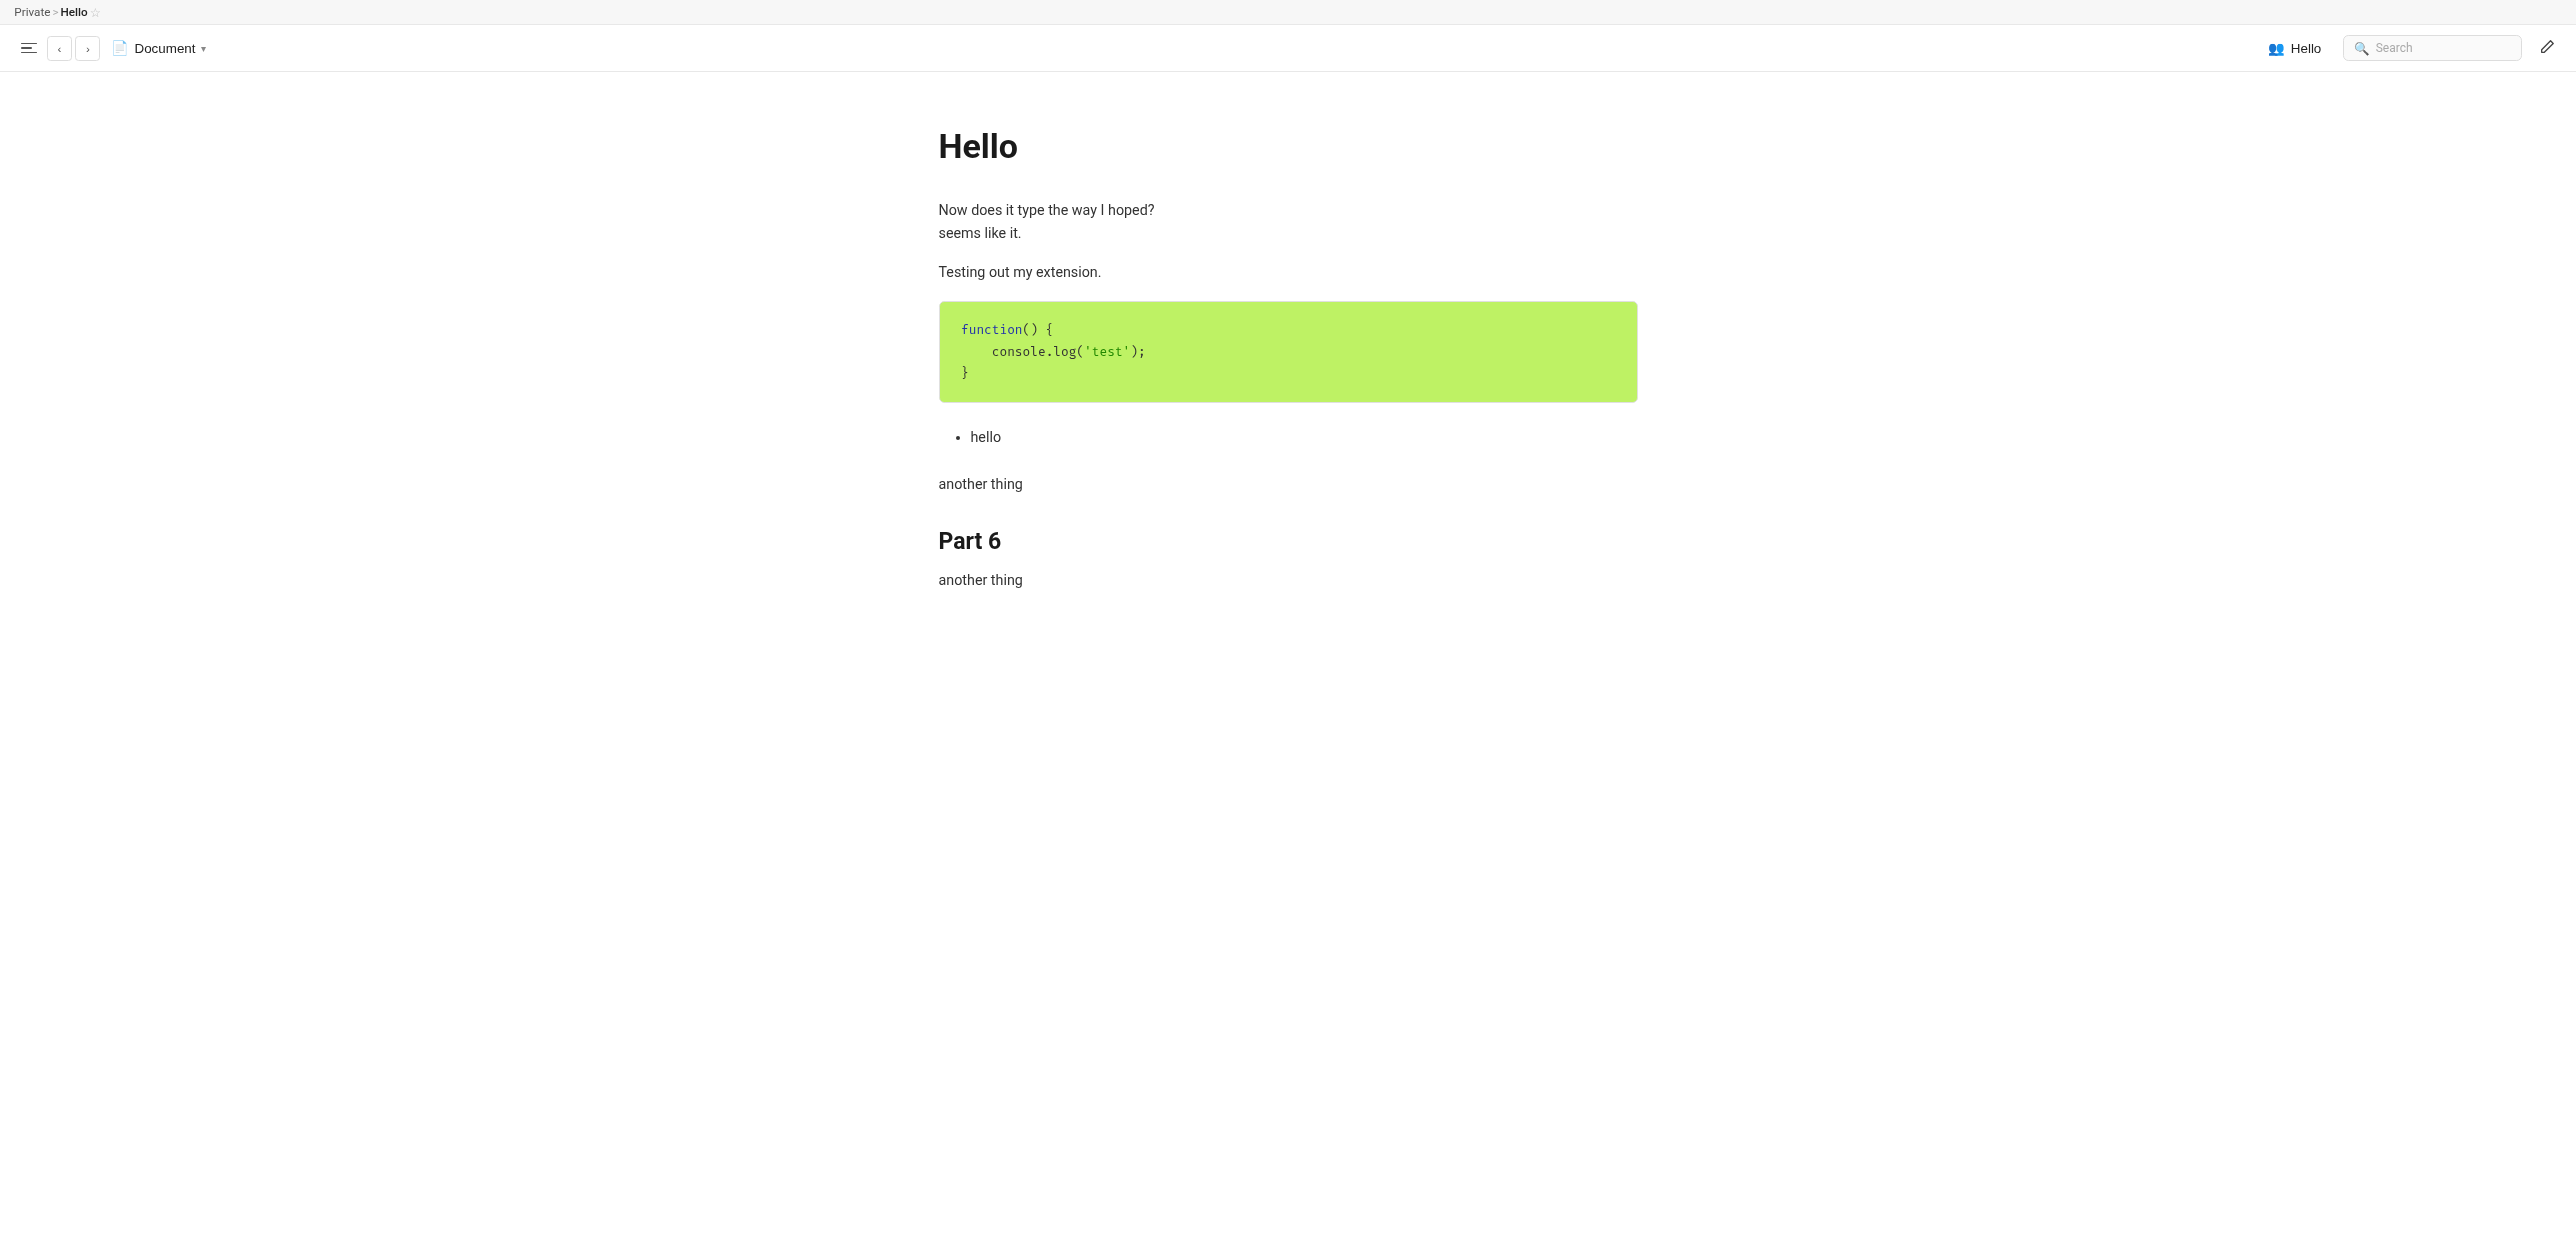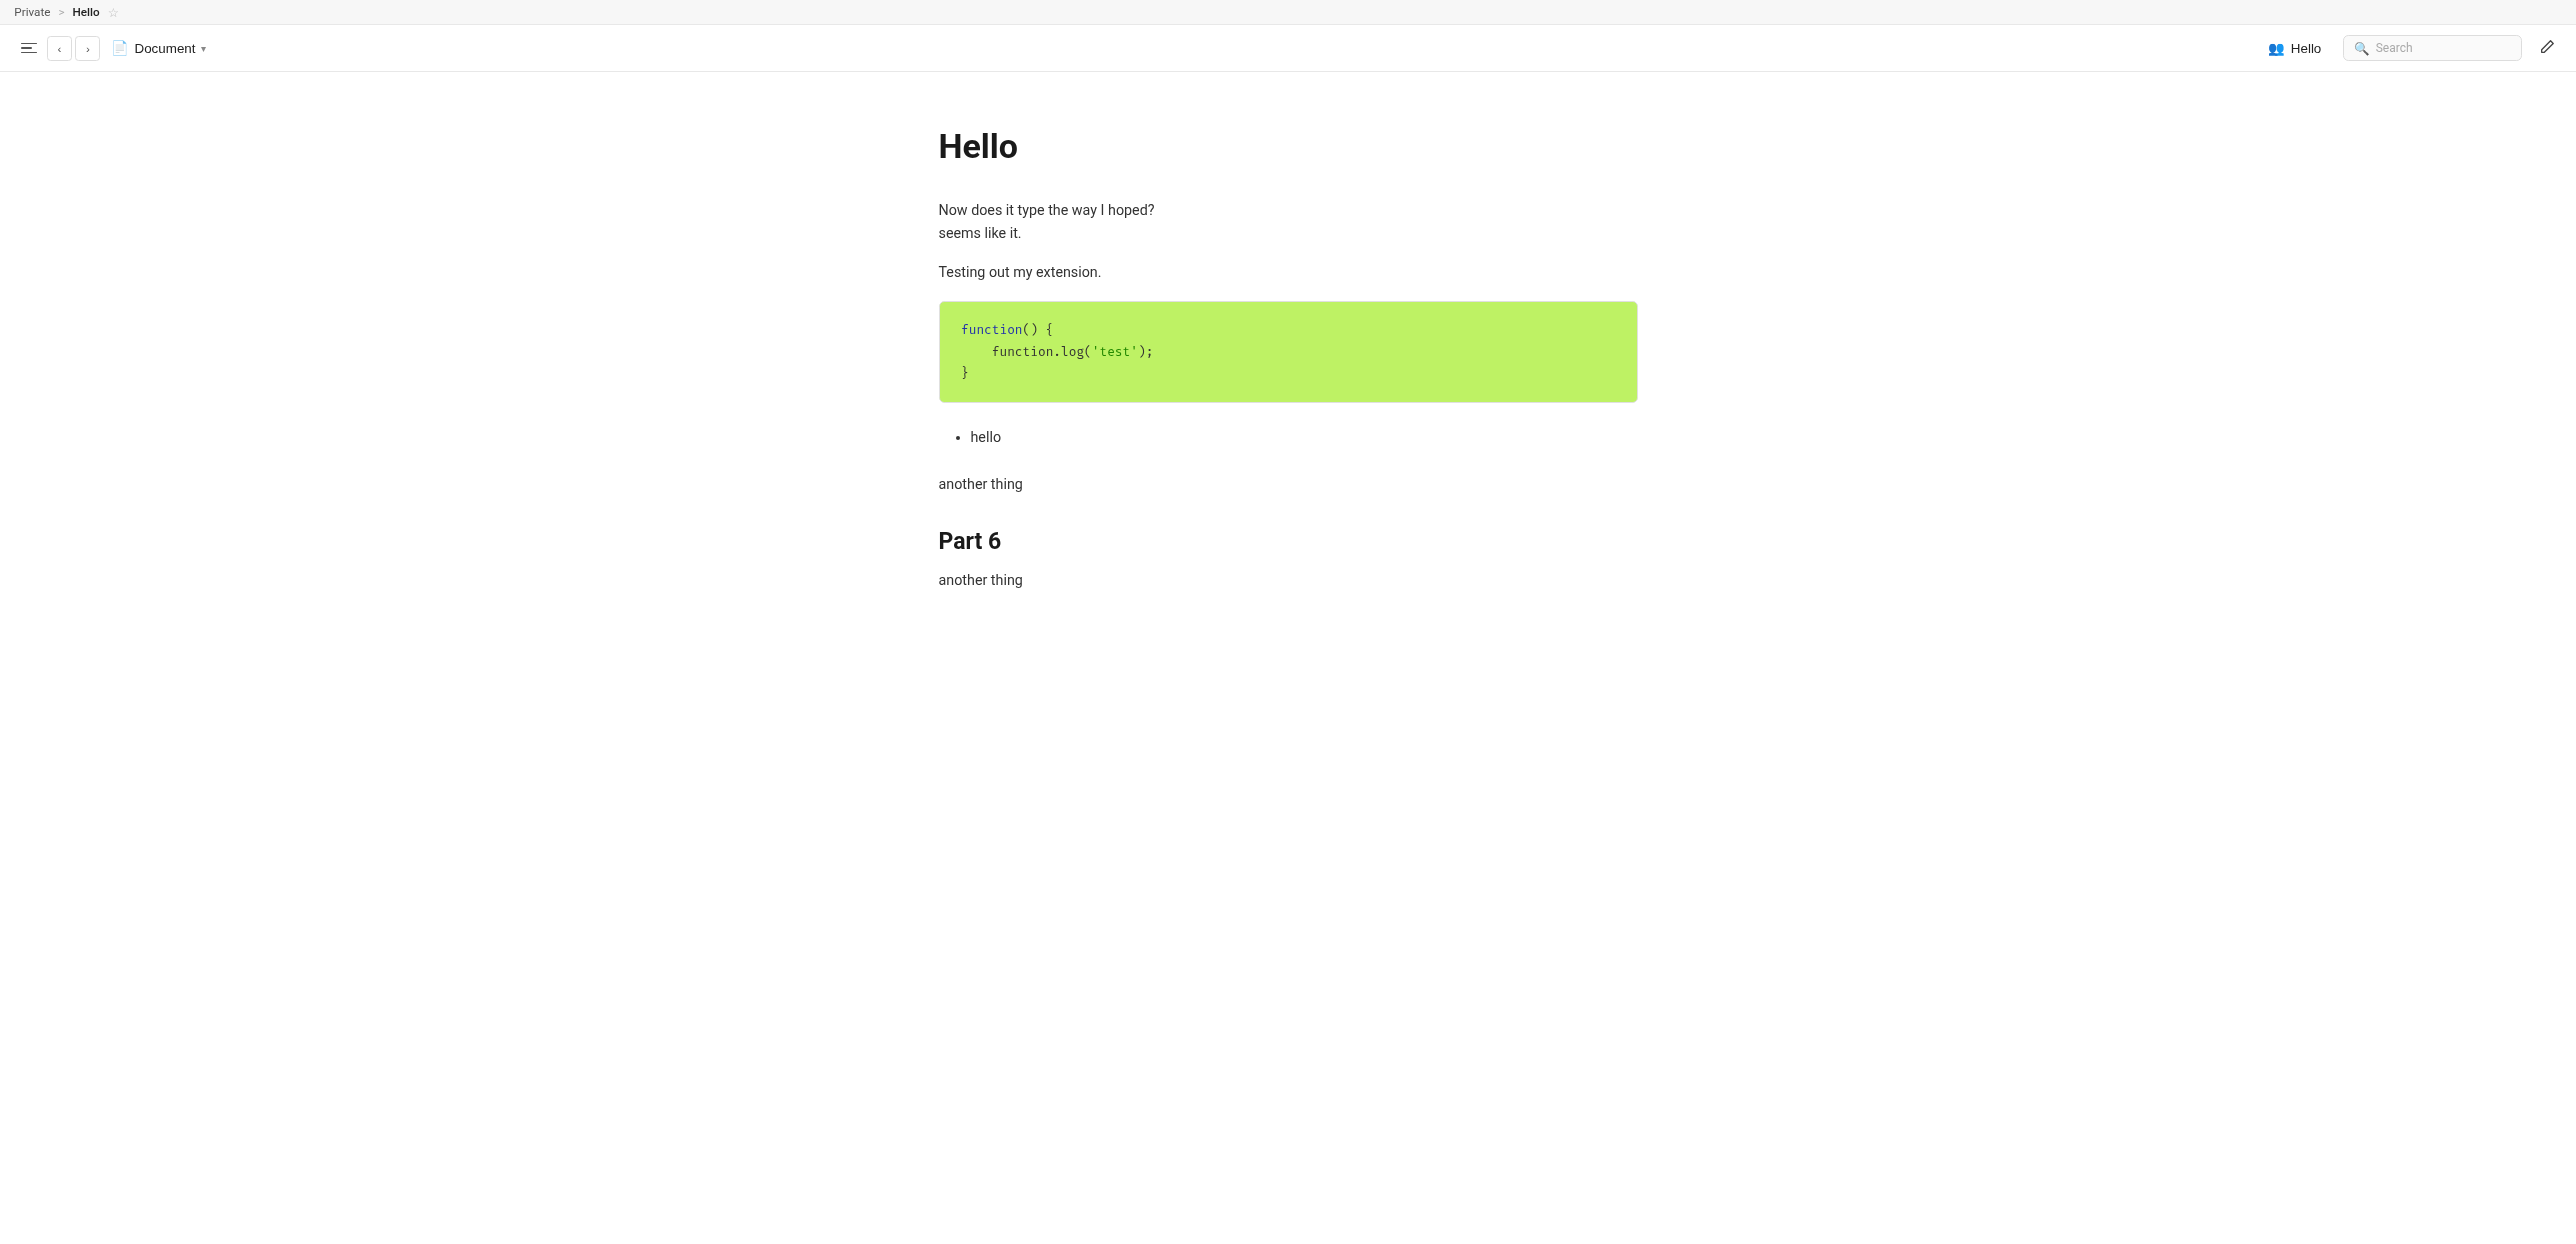--- a/index.html
+++ b/index.html
@@ -15,21 +15,21 @@
       font-size: 14.3px;
     }
 
     
     .top-breadcrumb {
       background: #f7f7f7;
       border-bottom: 0.9px solid #e8e8e8;
       padding: 3.6px 14.3px;
       display: flex;
       align-items: center;
-      gap: 8px;
+      gap: 2px;
       font-size: 11.7px;
       color: #555;
       height: 25px;
     }
 
     .breadcrumb-private {
       color: #555;
     }
 
     .breadcrumb-separator {
@@ -334,21 +334,21 @@
     <span>seems like it.</span>
   </p>
 
   <p class="paragraph">Testing out my extension.</p>
 
   <div class="code-block">
     <div>
       <span class="code-keyword">function</span><span class="code-punctuation">() {</span>
     </div>
     <div>
-      <span>&nbsp;&nbsp;&nbsp;&nbsp;</span><span class="code-method">function.log</span><span class="code-punctuation">(</span><span class="code-string">'test'</span><span class="code-punctuation">);</span>
+      <span>&nbsp;&nbsp;&nbsp;&nbsp;</span><span class="code-method">console.log</span><span class="code-punctuation">(</span><span class="code-string">'test'</span><span class="code-punctuation">);</span>
     </div>
     <div>
       <span class="code-punctuation">}</span>
     </div>
   </div>
 
   <ul class="bullet-list">
     <li>hello</li>
   </ul>
 

